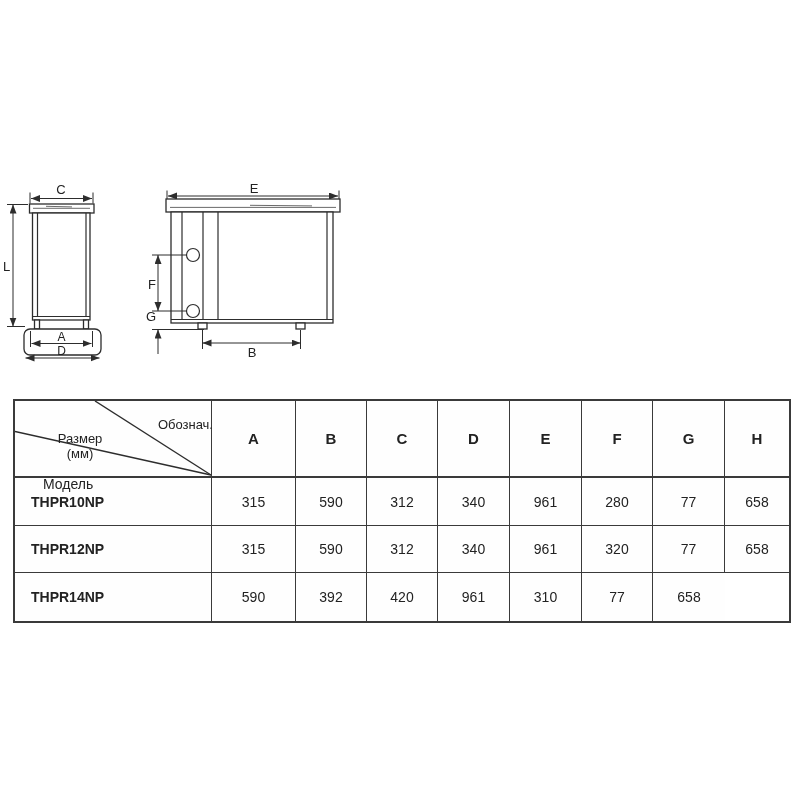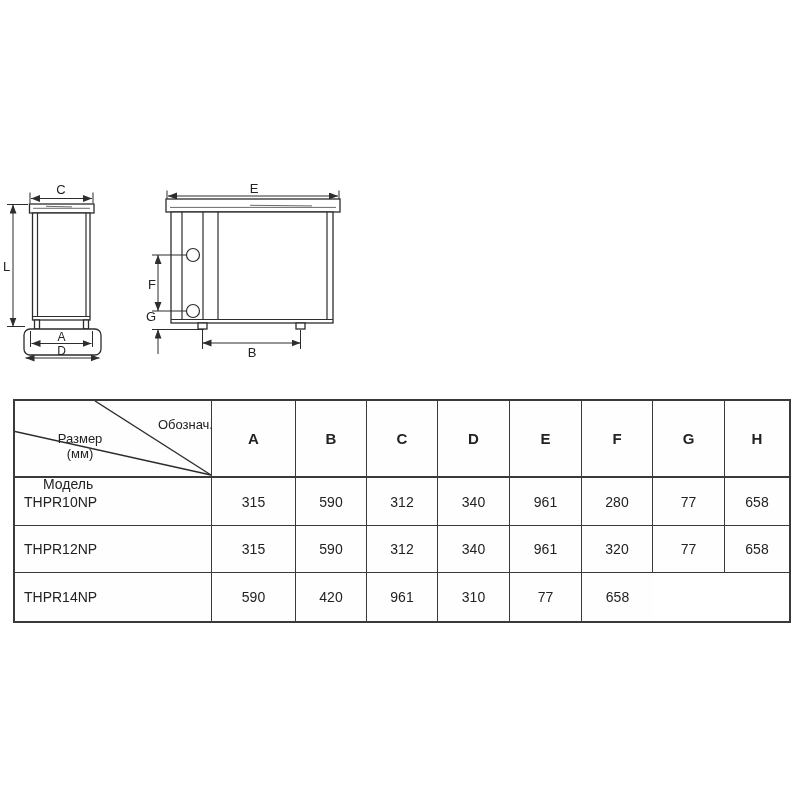--- a/index.html
+++ b/index.html
@@ -34,21 +34,21 @@
   }
   .cell {
     border-right:1.5px solid #3a3a3a;
     border-bottom:1.5px solid #3a3a3a;
     display:flex; align-items:center; justify-content:center;
     font-size:14px; color:#222222; background:#fefefe;
   }
   .cell.last-col { border-right:none; }
   .cell.last-row { border-bottom:none; }
   .cell.header { font-weight:bold; font-size:15px; border-bottom:2.5px solid #3a3a3a; }
-  .cell.model  { justify-content:flex-start; padding-left:9px; font-weight:normal; }
+  .cell.model  { justify-content:flex-start; padding-left:16px; font-weight:bold; }
 
   .corner {
     position:relative; border-right:1.5px solid #3a3a3a;
     border-bottom:2.5px solid #3a3a3a; background:#fefefe;
   }
   .corner svg { position:absolute; inset:0; }
   .corner .txt { position:absolute; font-size:13px; color:#222222; line-height:15px; }
   .corner .size  { left:26px; top:6px;  width:78px; text-align:center;margin-top:24px; }
   .corner .desig { left:126px; top:16px; width:72px; text-align:right; }
   .corner .model-lbl { left:28px; top:47px; font-size:14px;margin-top:29px; }
@@ -179,20 +179,21 @@
     <div class="cell">590</div>
     <div class="cell">312</div>
     <div class="cell">340</div>
     <div class="cell">961</div>
     <div class="cell">320</div>
     <div class="cell">77</div>
     <div class="cell last-col">658</div>
 
     <div class="cell model last-row">THPR14NP</div>
     <div class="cell last-row">590</div>
+    <div class="cell last-row">392</div>
     <div class="cell last-row">420</div>
     <div class="cell last-row">961</div>
     <div class="cell last-row">310</div>
     <div class="cell last-row">77</div>
     <div class="cell last-col last-row">658</div>
 
   </div>
 </div>
 
 </body></html>

